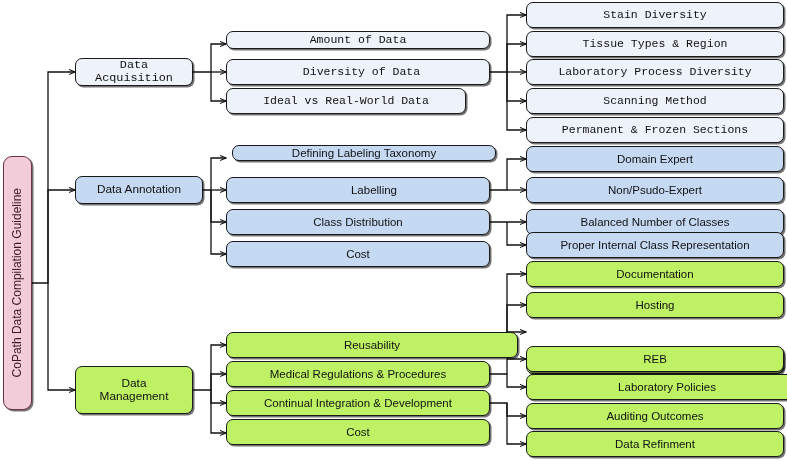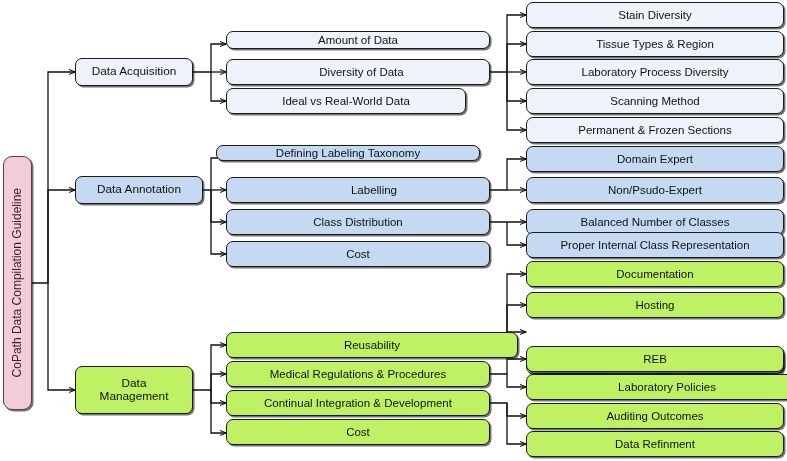--- a/index.html
+++ b/index.html
@@ -16,21 +16,21 @@
     display:flex;align-items:center;justify-content:center;
     text-align:center;
     color:#111111;
     font-size:11.5px;
     line-height:1.12;
     box-shadow:1.5px 1.5px 0 rgba(0,0,0,0.55);
     z-index:2;
     padding:0 4px;
   }
   .node.lvl1{font-size:11.8px;}
-  .tint-pale{background:#eef2fb;}
+  .tint-pale{background:#eef2fb;font-family:Liberation Mono, monospace;}
   .tint-mid{background:#c6d9f3;}
   .tint-deep{background:#bef264;}
   .tint-pink{background:#f2ccd8;border-color:#6b3642;}
 
   #root-node{
     left:3px;top:156px;width:29px;height:254px;
     border-radius:9px;
     padding:0;
   }
   #root-node .vtext{
@@ -123,21 +123,21 @@
   <div class="node tint-pale" style="left:226px;top:31px;width:264px;height:18px;">
     <span>Amount of Data</span>
   </div>
   <div class="node tint-pale" style="left:226px;top:59px;width:264px;height:26px;padding-left:11px;">
     <span>Diversity of Data</span>
   </div>
   <div class="node tint-pale" style="left:226px;top:88px;width:240px;height:26px;text-align:center;">
     <span>Ideal vs Real-World Data</span>
   </div>
 
-  <div class="node tint-mid" style="left:216px;top:145px;width:264px;height:16px;">
+  <div class="node tint-mid" style="left:232px;top:145px;width:264px;height:16px;">
     <span>Defining Labeling Taxonomy</span>
   </div>
   <div class="node tint-mid" style="left:226px;top:177px;width:264px;height:26px;padding-left:36px;">
     <span>Labelling</span>
   </div>
   <div class="node tint-mid" style="left:226px;top:209px;width:264px;height:26px;">
     <span>Class Distribution</span>
   </div>
   <div class="node tint-mid" style="left:226px;top:241px;width:264px;height:26px;">
     <span>Cost</span>

